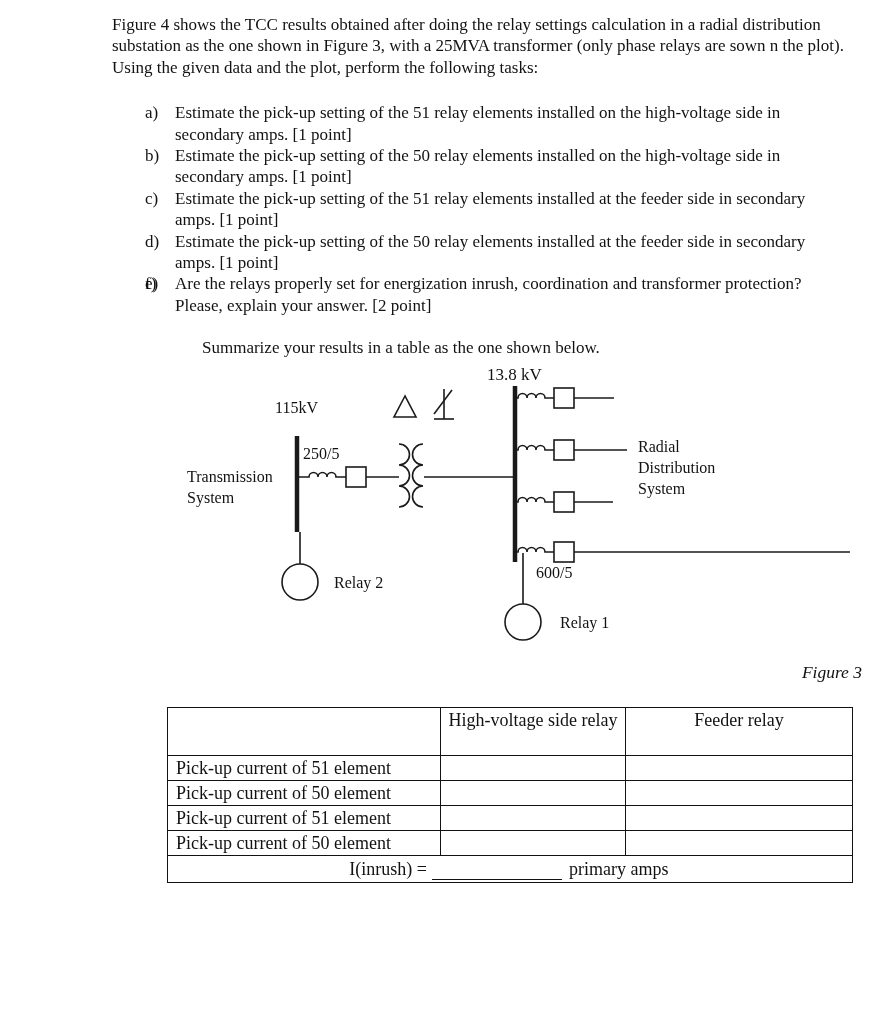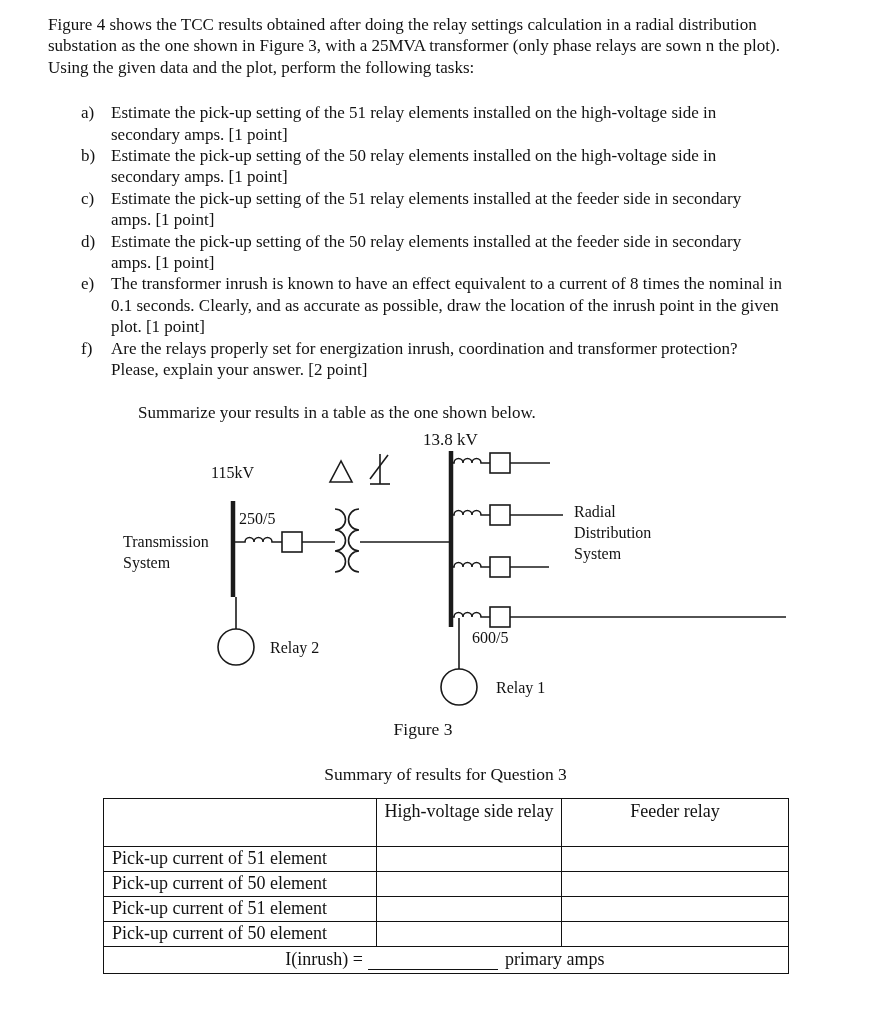--- a/index.html
+++ b/index.html
@@ -3,32 +3,32 @@
 <meta charset="utf-8">
 <style>
   * { margin:0; padding:0; box-sizing:border-box; }
   html,body { background:#ffffff; }
   body {
     width:880px; height:1024px;
     font-family:"Liberation Serif","DejaVu Serif",serif;
     color:#121212;
     overflow:hidden;
   }
-  .page { padding:14px 60px 20px 48px; }
+  .page { padding:14px 60px 20px 112px; }
 
   .intro { font-size:17px; line-height:1.26; width:735px; }
 
   .tasks { list-style:none; margin-top:24px; width:735px; }
   .task { position:relative; padding-left:63px; font-size:17px; line-height:1.26; }
   .task .letter { position:absolute; left:33px; top:0; }
 
   .note { margin-top:22px; margin-left:90px; font-size:17px; }
 
   .diagram { display:block; margin-top:4px; }
-  .fig-caption { width:750px; text-align:center; font-size:17.5px; margin-top:6px; }
+  .fig-caption { width:750px; text-align:right; font-size:17.5px; margin-top:14px;font-style:italic; }
 
   .results-block { width:685px; margin-left:55px; margin-top:24px; }
   .results-title { text-align:center; font-size:17.5px; margin-bottom:13px; }
 
   table.results { border-collapse:collapse; width:100%; font-size:18px; table-layout:fixed; }
   table.results td { border:1.5px solid #121212; }
   td.hdr { text-align:center; vertical-align:top; padding:1px 6px; line-height:1.28; }
   tr.hdr-row td { height:48px; }
   td.rowlabel { padding:1px 2px 1px 8px; height:25px; white-space:nowrap; }
   td.blank { height:25px; }
@@ -60,21 +60,20 @@
     <li class="task">
       <span class="letter">c)</span>
       <span class="task-text">Estimate the pick-up setting of the 51 relay elements installed at the feeder side in secondary amps. [1 point]</span>
     </li>
     <li class="task">
       <span class="letter">d)</span>
       <span class="task-text">Estimate the pick-up setting of the 50 relay elements installed at the feeder side in secondary amps. [1 point]</span>
     </li>
     <li class="task">
       <span class="letter">e)</span>
-      <span class="task-text">The transformer inrush is known to have an effect equivalent to a current of 8 times the nominal in 0.1 seconds. Clearly, and as accurate as possible, draw the location of the inrush point in the given plot. [1 point]</span>
     </li>
     <li class="task">
       <span class="letter">f)</span>
       <span class="task-text">Are the relays properly set for energization inrush, coordination and transformer protection? Please, explain your answer. [2 point]</span>
     </li>
   </ol>
 
   <p class="note">Summarize your results in a table as the one shown below.</p>
 
   <svg class="diagram" width="750" height="286" viewBox="0 0 750 286">
@@ -147,21 +146,20 @@
       <text x="526" y="132">System</text>
       <text x="424" y="216">600/5</text>
       <text x="222" y="226">Relay 2</text>
       <text x="448" y="266">Relay 1</text>
     </g>
   </svg>
 
   <div class="fig-caption">Figure 3</div>
 
   <div class="results-block">
-    <div class="results-title">Summary of results for Question 3</div>
 
     <table class="results">
       <colgroup>
         <col style="width:273px">
         <col style="width:185px">
         <col style="width:227px">
       </colgroup>
       <tbody>
           <tr class="hdr-row">
         <td class="hdr"></td>

